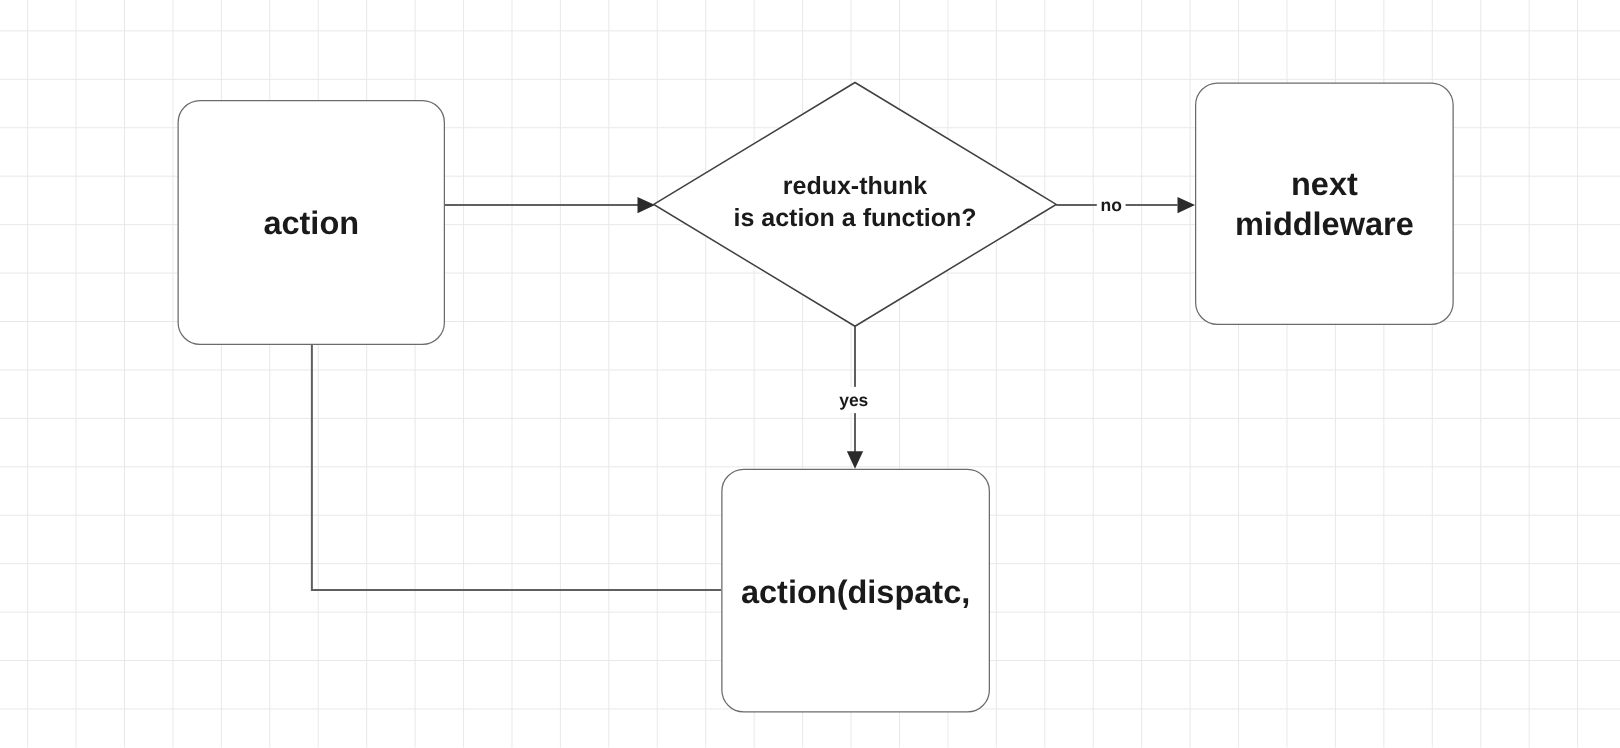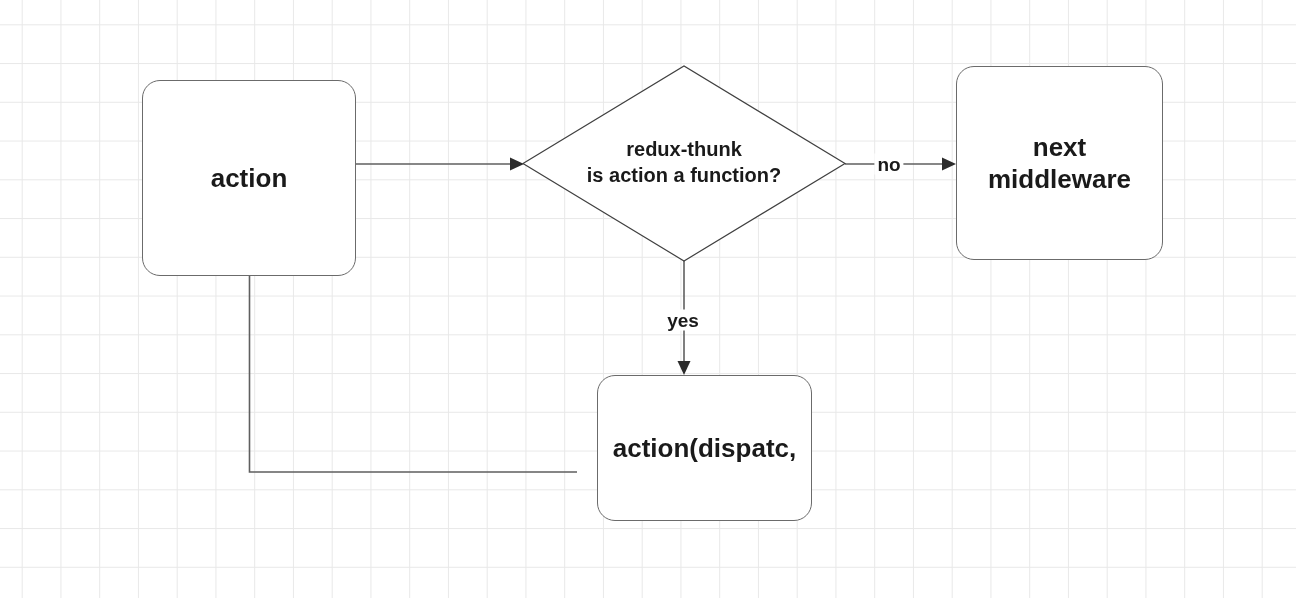--- a/index.html
+++ b/index.html
@@ -23,32 +23,32 @@
 
   .node {
     position: absolute; box-sizing: border-box;
     background: #ffffff; border: 1.5px solid #6b6b6b; border-radius: 18px;
     display: flex; flex-direction: column; align-items: center; justify-content: center;
     color: #1a1a1a; font-weight: 700; font-size: 26px; line-height: 32px;
     text-align: center;
   }
   .node-action          { left: 142px; top: 65px;  width: 214px; height: 196px; margin-top: 15px; }
   .node-next-middleware { left: 956px; top: 66px;  width: 207px; height: 194px; }
-  .node-thunk-call      { left: 597px; top: 375px; width: 215px; height: 146px; }
+  .node-thunk-call      { left: 577px; top: 375px; width: 215px; height: 195px; }
 
   .diamond-label {
     position: absolute; left: 553px; top: 136px; width: 262px;
     display: flex; flex-direction: column; align-items: center;
     color: #1a1a1a; font-weight: 700; font-size: 20px; line-height: 26px;
     text-align: center; pointer-events: none;
   }
   .edge-label {
     position: absolute; transform: translate(-50%, -50%);
     background: #ffffff; padding: 0 3px;
-    color: #1a1a1a; font-weight: 700; font-size: 19px; line-height: 21px;
+    color: #1a1a1a; font-weight: 700; font-size: 14px; line-height: 21px;
   }
   .edge-label-no  { left: 889px; top: 164px; }
   .edge-label-yes { left: 683px; top: 320px; }
 </style>
 </head>
 <body>
 
 <div class="canvas">
 
   <svg class="wires" viewBox="0 0 1296 598">

